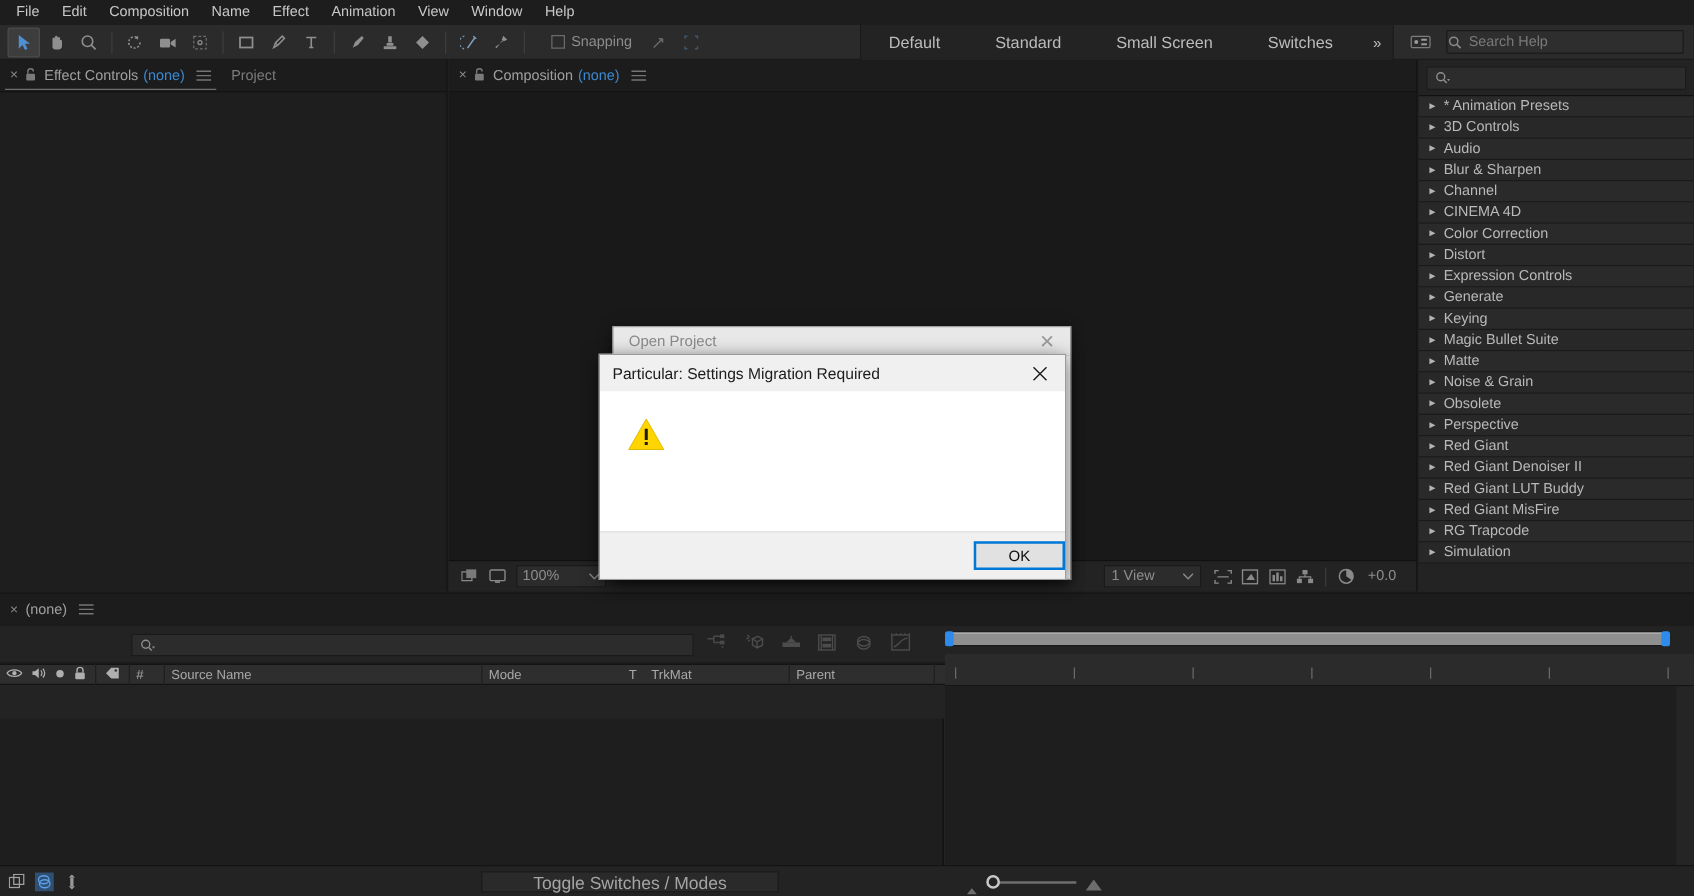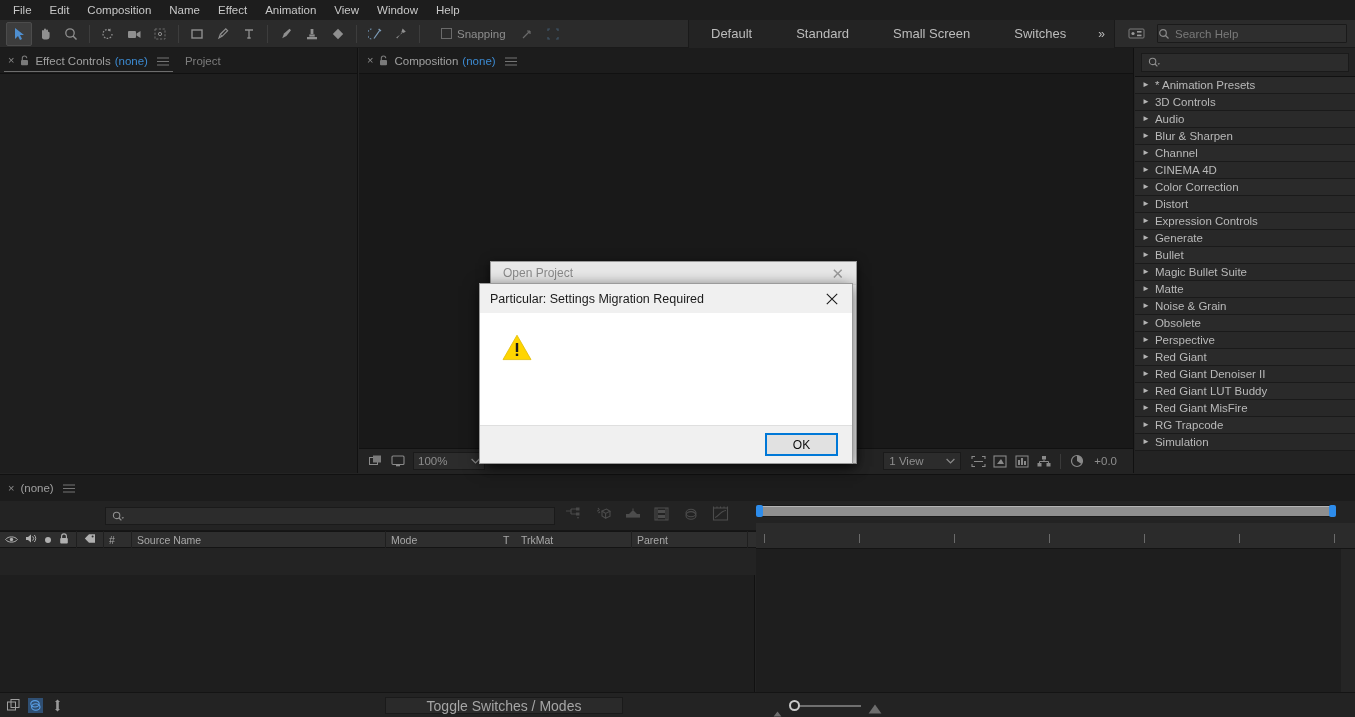--- a/index.html
+++ b/index.html
@@ -227,21 +227,21 @@
   }
   #pdBody {
     height: 112px; background: #fff; display: flex; padding: 17px 18px 0 22px;
   }
   #pdWarn { width: 42px; flex-shrink: 0; padding-top: 4px; }
   #pdText { flex: 1; }
   #pdText p { color: #111; font-size: 12.3px; line-height: 15px; }
   #pdText p.second { margin-top: 13px; }
   #pdFooter {
     height: 38px; background: #f0f0f0; display: flex; align-items: center;
-    justify-content: flex-end; padding-right: 14px; border-top: 1px solid #dfdfdf;
+    justify-content: flex-end; border-top: 1px solid #dfdfdf;
   }
   #okBtn {
     width: 73px; height: 23px; background: #e1e1e1;
     border: 2px solid #0078d7; color: #0c0c0c; font-size: 12px;
     display: flex; align-items: center; justify-content: center; cursor: default;
     font-family: "Liberation Sans", sans-serif;
   }
 
   
   #tlFootIcons { display: flex; align-items: center; gap: 7px; padding-left: 6px; }
@@ -569,21 +569,21 @@
         <div class="eprow">
           <span class="tri">►</span>
           <span class="nm">Expression Controls</span>
         </div>
         <div class="eprow">
           <span class="tri">►</span>
           <span class="nm">Generate</span>
         </div>
         <div class="eprow">
           <span class="tri">►</span>
-          <span class="nm">Bullet</span>
+          <span class="nm">Keying</span>
         </div>
         <div class="eprow">
           <span class="tri">►</span>
           <span class="nm">Magic Bullet Suite</span>
         </div>
         <div class="eprow">
           <span class="tri">►</span>
           <span class="nm">Matte</span>
         </div>
         <div class="eprow">

